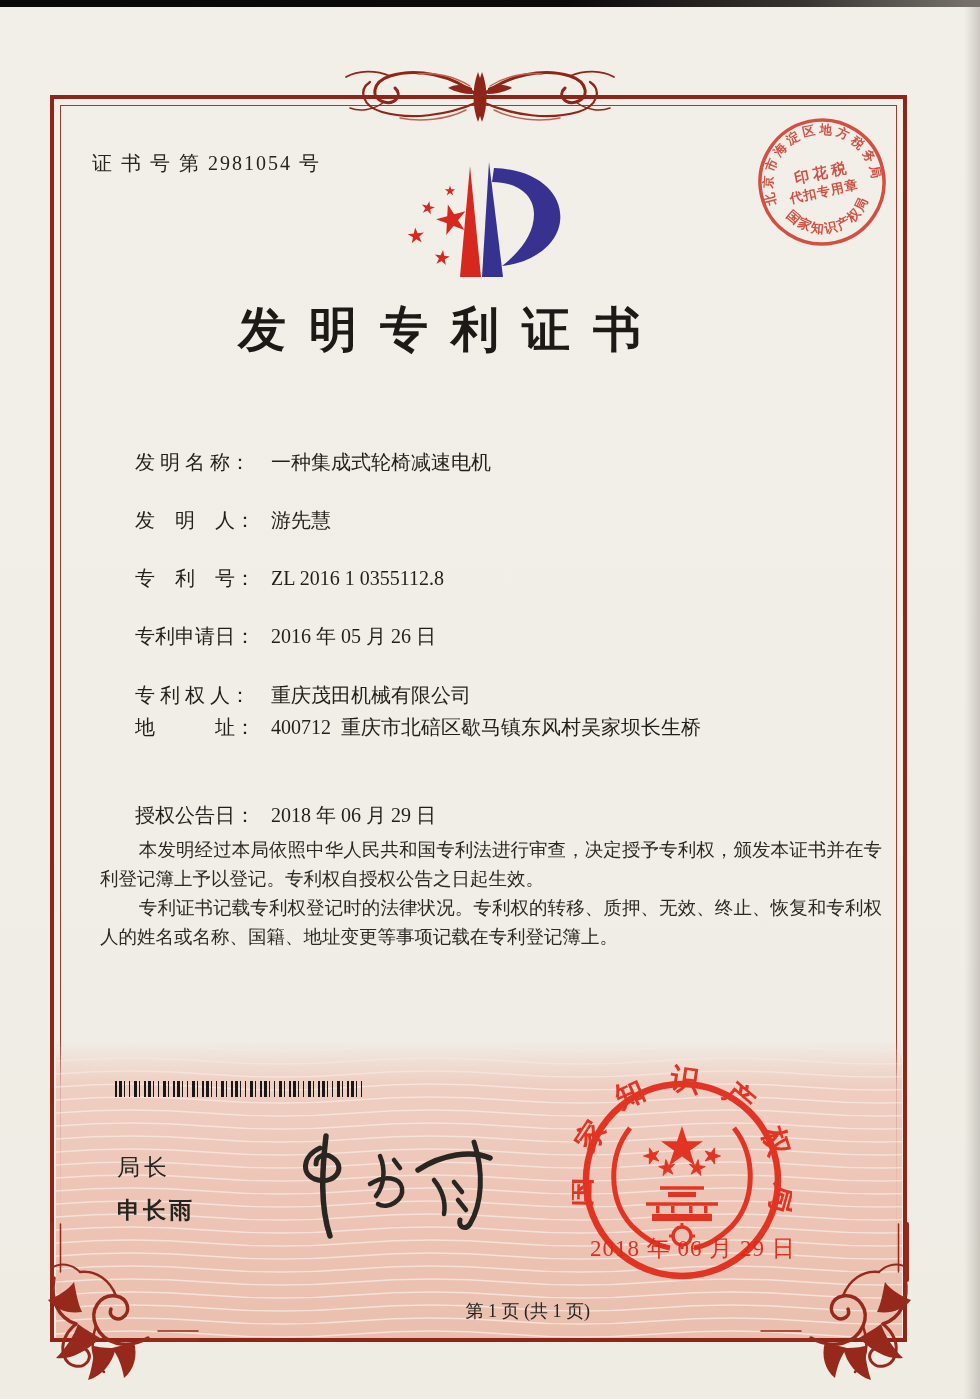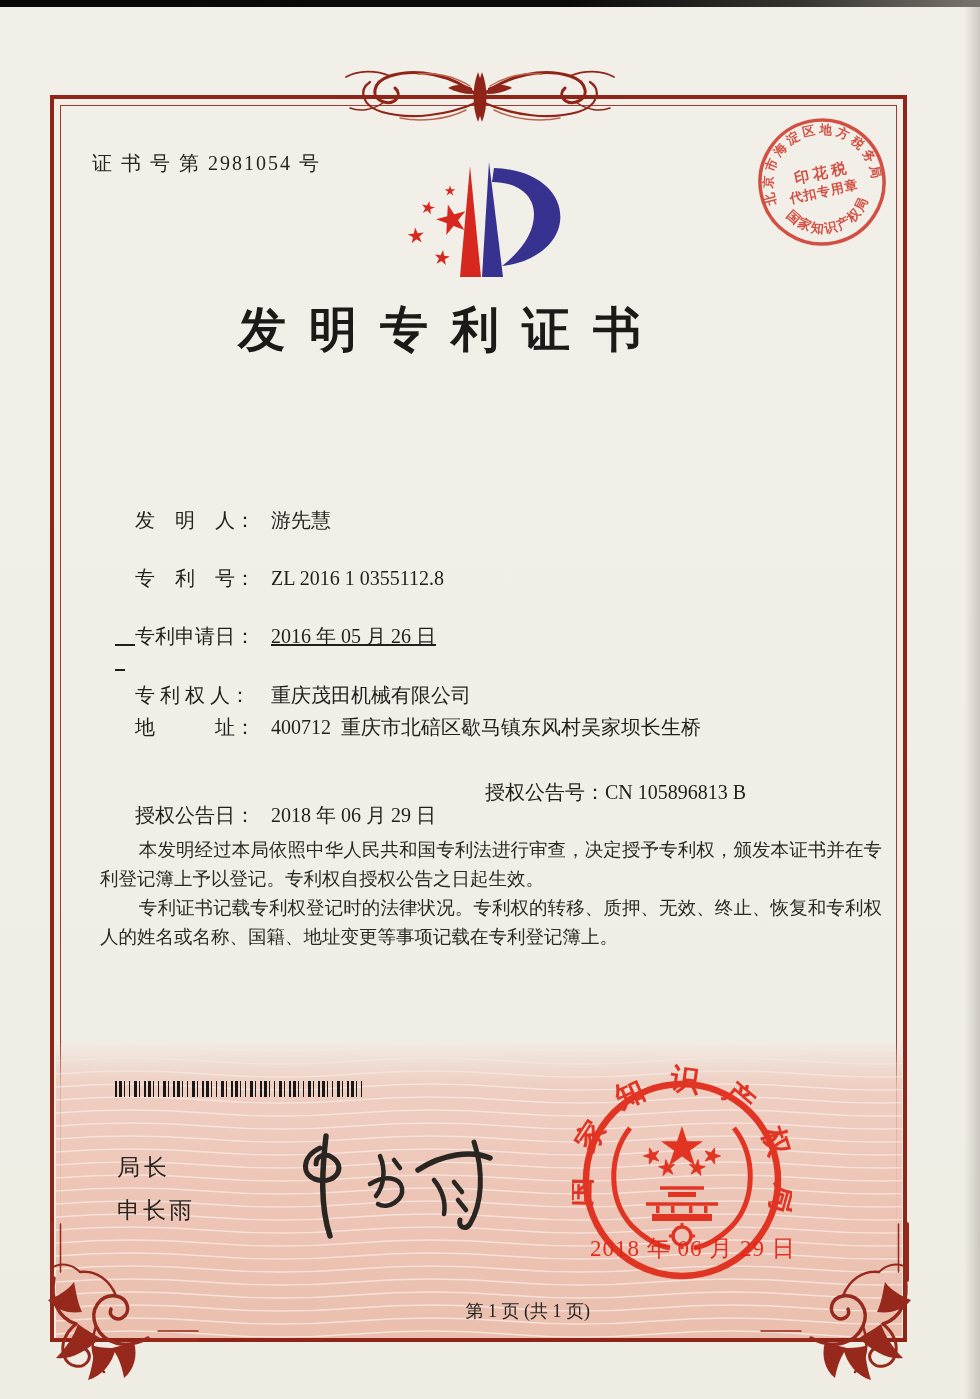--- a/index.html
+++ b/index.html
@@ -11,29 +11,29 @@
     background:linear-gradient(90deg,#090909 0%,#0c0b0a 58%,#383431 82%,#7a756e 100%);}
   .right-shade{right:0;top:0;width:16px;height:1399px;
     background:linear-gradient(90deg,rgba(110,104,96,0) 0%,rgba(110,104,96,.28) 100%);}
   .frame-outer{left:50px;top:95px;width:857px;height:1247px;border:4px solid #8f2519;box-sizing:border-box;}
   .frame-inner{left:60px;top:105px;width:837px;height:1227px;border:1.5px solid #a23a29;box-sizing:border-box;}
   .cert-no{left:92px;top:150px;font-size:20px;letter-spacing:2px;white-space:pre;color:#26241f;}
   .title{left:215px;top:298px;width:490px;font-size:48px;font-weight:700;
     letter-spacing:23px;text-indent:23px;color:#1b1a16;}
   .row{left:115px;font-size:20px;color:#201f1b;white-space:pre;}
   .row .lab{display:inline-block;width:136px;white-space:pre;}
-  .r1{top:426px;} .r2{top:484px;} .r3{top:542px;} .r4{top:600px;text-decoration:underline;} .r5{top:659px;} .r6{top:691px;} .r7{top:779px;}
+  .r1{top:426px;} .r2{top:484px;} .r3{top:542px;} .r4{top:600px;} .r5{top:659px;} .r6{top:691px;} .r7{top:779px;}
   .pair2{position:absolute;left:370px;top:0;white-space:pre;}
   .body-text{left:100px;top:836px;width:782px;font-size:18.5px;line-height:29px;
     color:#2a2924;text-align:justify;}
   .body-text p{margin:0;text-indent:2.1em;}
   .barcode{left:115px;top:1081px;width:249px;height:16px;
     background-image:repeating-linear-gradient(90deg,#181818 0 2px,transparent 2px 4px,#181818 4px 7px,transparent 7px 9px,#181818 9px 10px,transparent 10px 14px,#181818 14px 15px,transparent 15px 19px,#181818 19px 22px,transparent 22px 24px,#181818 24px 25px,transparent 25px 29px);}
   .director-label{left:117px;top:1152px;font-size:23px;letter-spacing:4px;color:#26241f;text-align:right;}
-  .director-name{left:117px;top:1195px;font-size:23px;letter-spacing:3px;color:#26241f;}
+  .director-name{left:117px;top:1195px;font-size:23px;letter-spacing:3px;color:#26241f;font-weight:bold;}
   .seal-date{left:590px;top:1233px;width:200px;font-size:23px;letter-spacing:1px;
     color:#e32516;white-space:pre;opacity:.95;}
   .footer{left:330px;top:1299px;width:260px;text-align:right;font-size:18px;color:#26241f;}
   svg{display:block;}
 </style>
 </head>
 <body>
 
 <div class="page">
 
@@ -125,38 +125,40 @@
       <path d="M70,8 L81,119 L60,119 Z"></path>
     </g>
     <g fill="#37328f">
       <path d="M89,4 L103,119 L82,119 Z"></path>
       <path d="M94,10 C146,12 168,44 158,72 C150,94 124,106 102,108 C120,94 134,76 134,56 C134,36 116,24 92,24 Z"></path>
     </g>
   </svg>
 
   <div class="abs title">发明专利证书</div>
 
+  <div class="abs row r1">
+    <span class="lab">发 明 名 称：</span><span>一种集成式轮椅减速电机</span>
+  </div>
   <div class="abs row r2">
     <span class="lab">发　明　人：</span><span>游先慧</span>
   </div>
   <div class="abs row r3">
     <span class="lab">专　利　号：</span><span>ZL 2016 1 0355112.8</span>
   </div>
   <div class="abs row r4">
     <span class="lab">专利申请日：</span><span>2016 年 05 月 26 日</span>
   </div>
   <div class="abs row r5">
     <span class="lab">专 利 权 人：</span><span>重庆茂田机械有限公司</span>
   </div>
   <div class="abs row r6">
     <span class="lab">地　　　址：</span><span>400712  重庆市北碚区歇马镇东风村吴家坝长生桥</span>
   </div>
   <div class="abs row r7">
     <span class="lab">授权公告日：</span><span>2018 年 06 月 29 日</span>
-    <span class="pair2"><span>授权公告号：</span><span>CN 105896813 B</span></span>
   </div>
 
   <div class="abs body-text">
     <p>本发明经过本局依照中华人民共和国专利法进行审查，决定授予专利权，颁发本证书并在专利登记簿上予以登记。专利权自授权公告之日起生效。</p>
     <p>专利证书记载专利权登记时的法律状况。专利权的转移、质押、无效、终止、恢复和专利权人的姓名或名称、国籍、地址变更等事项记载在专利登记簿上。</p>
   </div>
 
   <div class="abs barcode"></div>
 
   <div class="abs director-label">局长</div>

